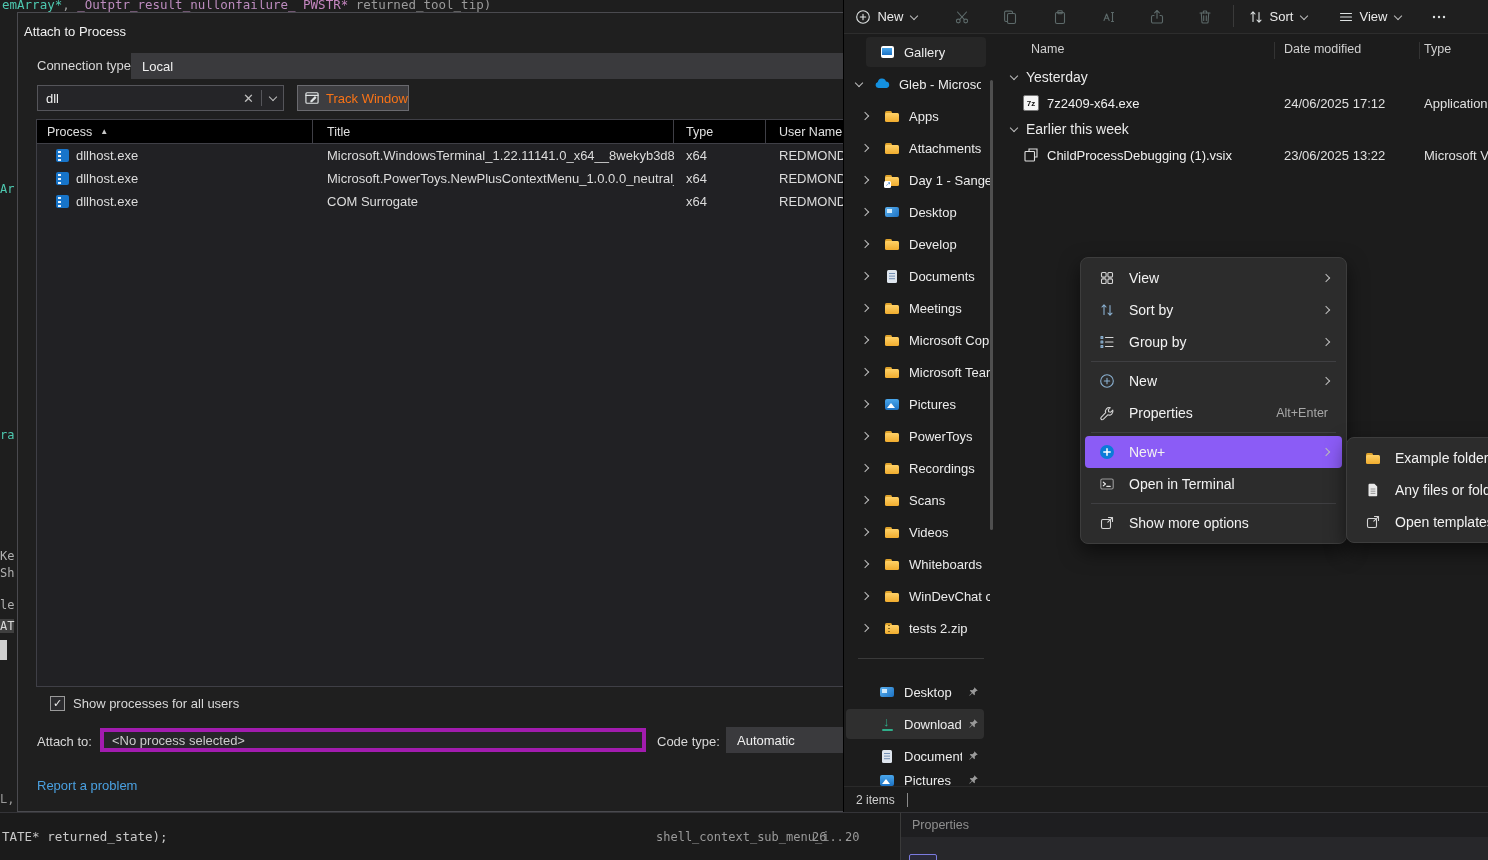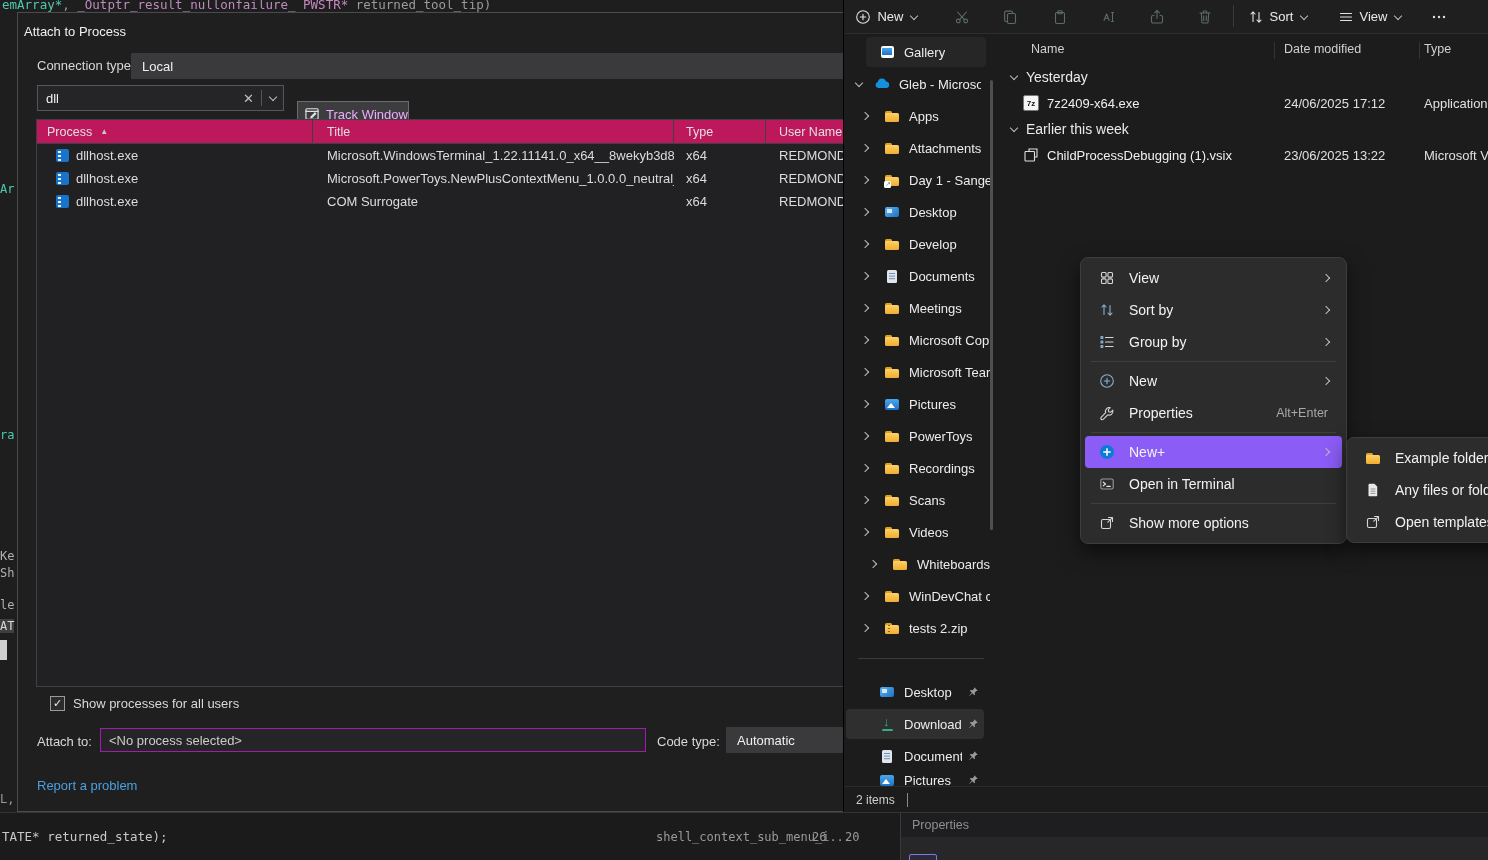--- a/index.html
+++ b/index.html
@@ -26,41 +26,41 @@
   .conn-combo{left:113px;top:40px;right:0;height:26px;background:#3a3a3d;display:flex;align-items:center;}
   .conn-combo span{margin-left:11px;font-size:13px;color:#f0f0f0;}
   .searchbox{left:19px;top:72px;width:247px;height:26px;background:#252528;border:1px solid #55555a;
              box-sizing:border-box;display:flex;align-items:center;}
   .searchbox input{flex:1;background:transparent;border:none;outline:none;color:#f0f0f0;
                    font-size:13px;padding:0 0 0 8px;font-family:"Liberation Sans",sans-serif;min-width:0;}
   .clear-x{color:#c0c0c0;font-size:13px;padding:0 7px;cursor:default;}
   .combo-split{width:1px;height:16px;background:#55555a;}
   .track-btn{left:279px;top:72px;width:112px;height:26px;background:#3d3d40;border:1px solid #6a6a6f;
              box-sizing:border-box;display:flex;align-items:center;gap:6px;padding-left:6px;
-             font-size:13px;color:#f0abfc;margin-top:16px;}
+             font-size:13px;color:#f97316;}
   .ptable{left:18px;top:106px;width:808px;height:568px;border:1px solid #3f3f46;box-sizing:border-box;
           background:#212124;}
-  .phead{display:flex;height:23px;background:#be185d;border-bottom:1px solid #3f3f46;font-size:12.5px;color:#e0e0e0;}
+  .phead{display:flex;height:23px;background:#000000;border-bottom:1px solid #3f3f46;font-size:12.5px;color:#e0e0e0;}
   .phead .cell{display:flex;align-items:center;border-right:1px solid #3f3f46;box-sizing:border-box;}
   .c-process{width:276px;padding-left:10px;}
   .c-title{width:361px;padding-left:14px;}
   .c-type-col{width:92px;padding-left:12px;}
   .c-user{flex:1;padding-left:13px;border-right:none!important;}
   .sort-up{font-size:8px;color:#c8c8c8;margin-left:8px;}
   .prow{display:flex;height:23px;align-items:center;font-size:13px;color:#dcdcdc;}
   .prow .cell{display:flex;align-items:center;box-sizing:border-box;overflow:hidden;white-space:nowrap;}
   .proc-icon{width:13px;height:13px;background:#1774c9;border-radius:2px;position:relative;
              flex:none;margin:0 7px 0 9px;}
   .proc-icon::before{content:"";position:absolute;left:1.5px;top:1.5px;width:3px;height:10px;
              background:repeating-linear-gradient(#e8f2fb 0 2px,transparent 2px 4px);}
   .chk-row{left:32px;top:683px;display:flex;align-items:center;gap:8px;}
   .chk{width:15px;height:15px;background:#2b2b2e;border:1px solid #9a9a9a;box-sizing:border-box;
        display:flex;align-items:center;justify-content:center;color:#efefef;font-size:11px;}
   .attach-label{left:19px;top:721px;}
-  .attach-input{left:82px;top:715px;width:546px;height:24px;background:#252528;border:1px solid #a21caf;
+  .attach-input{left:82px;top:715px;width:546px;height:24px;background:#252528;border:4px solid #a21caf;
                 box-sizing:border-box;color:#cccccc;font-size:13px;padding:0 8px;outline:none;
                 font-family:"Liberation Sans",sans-serif;}
   .codetype-label{left:639px;top:721px;}
   .codetype-combo{left:708px;top:714px;width:118px;height:26px;background:#3a3a3d;display:flex;
                   align-items:center;}
   .codetype-combo span{margin-left:11px;font-size:13px;color:#f0f0f0;}
   .report-link{left:19px;top:765px;font-size:13px;color:#4aa0e0;text-decoration:none;}
 
   
   .explorer{left:843px;top:0;width:645px;height:812px;background:#1c1c1c;z-index:3;
@@ -441,21 +441,21 @@
     <div class="sb-row" style="top:485px;">
         <span class="chev r"></span>
         <span class="ic folder"></span>
         <span class="sb-label">Scans</span>
       </div>
     <div class="sb-row" style="top:517px;">
         <span class="chev r"></span>
         <span class="ic folder"></span>
         <span class="sb-label">Videos</span>
       </div>
-    <div class="sb-row" style="top:549px;justify-content:flex-end;">
+    <div class="sb-row" style="top:549px;">
         <span class="chev r"></span>
         <span class="ic folder"></span>
         <span class="sb-label">Whiteboards</span>
       </div>
     <div class="sb-row" style="top:581px;">
         <span class="chev r"></span>
         <span class="ic folder"></span>
         <span class="sb-label">WinDevChat c</span>
       </div>
     <div class="sb-row" style="top:613px;">

